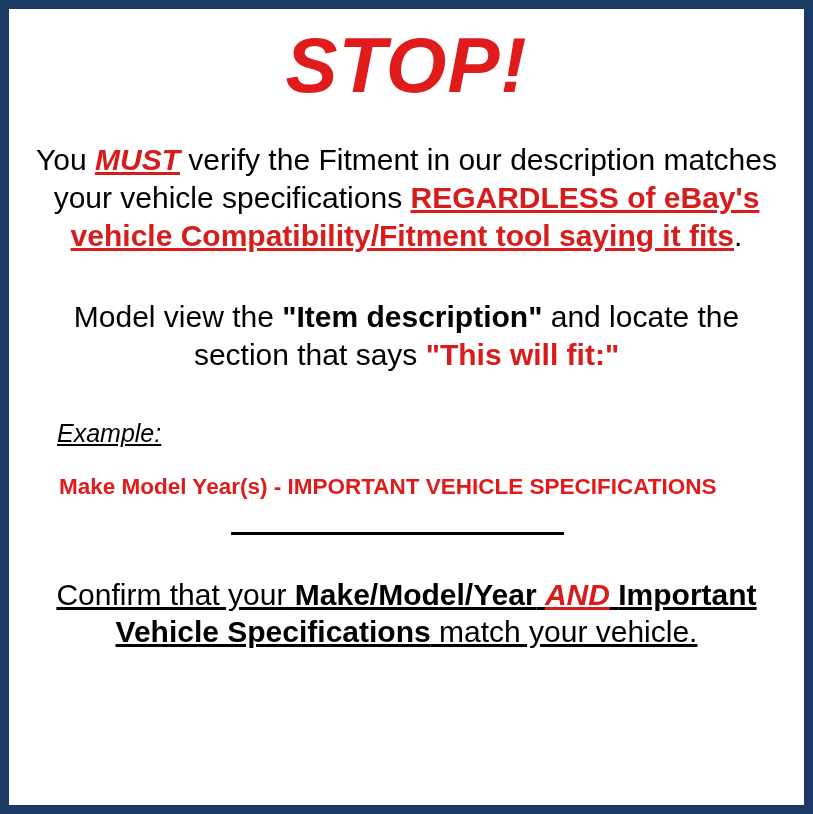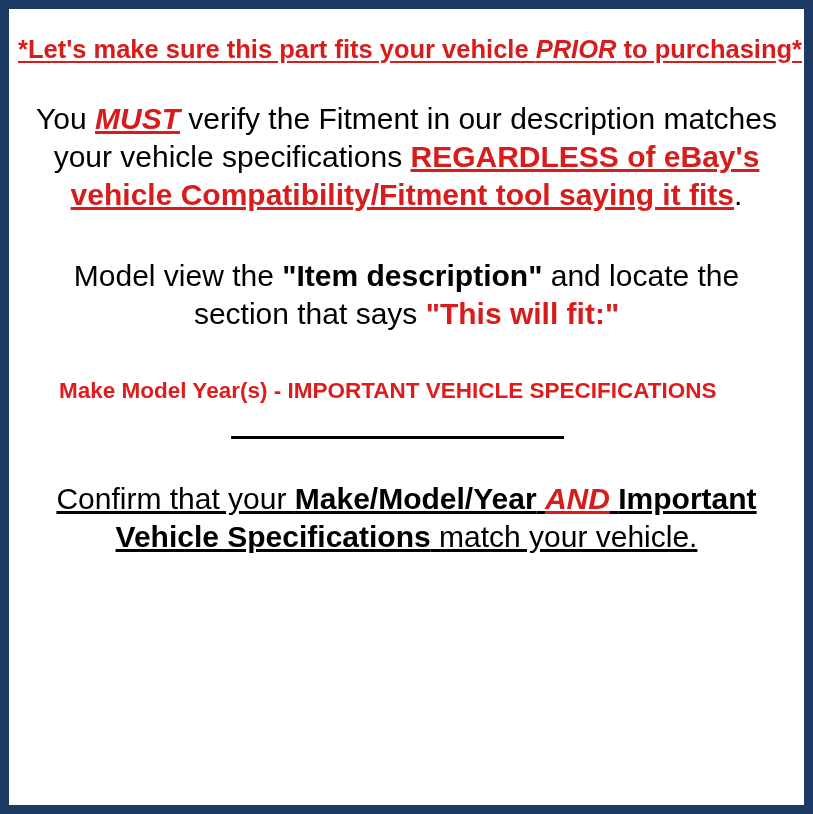--- a/index.html
+++ b/index.html
@@ -137,28 +137,29 @@
     width: 333px;
     margin-left: 213px;
   }
 </style>
 </head>
 <body>
 
 <div id="notice-card">
   <div class="inner">
 
+    <div class="stop-title">STOP!</div>
 
-    <div class="subtitle"><span>*Let's make sure this part fits your vehicle </span><span class="ital">PRIOR</span><span> to purchasing*</span></div>
 
     <p class="para p-must"><span>You </span><span class="mustword">MUST</span><span> verify the Fitment in our description matches your vehicle specifications </span><span class="redbu">REGARDLESS of eBay's vehicle Compatibility/Fitment tool saying it fits</span><span>.</span></p>
 
     <p class="para p-itemdesc"><span>Model view the </span><span class="b">"Item description"</span><span> and locate the section that says </span><span class="redb">"This will fit:"</span></p>
 
     <div class="example-block">
+      <div><span class="example-label">Example:</span></div>
       <div class="example-spec">Make Model Year(s) - IMPORTANT VEHICLE SPECIFICATIONS</div>
     </div>
 
     <div class="divider-wrap">
       <div class="divider"></div>
     </div>
 
     <p class="para p-confirm"><span>Confirm that your </span><span class="b">Make/Model/Year</span><span> </span><span class="mustword">AND</span><span> </span><span class="b">Important Vehicle Specifications</span><span> match your vehicle.</span></p>
 
 

